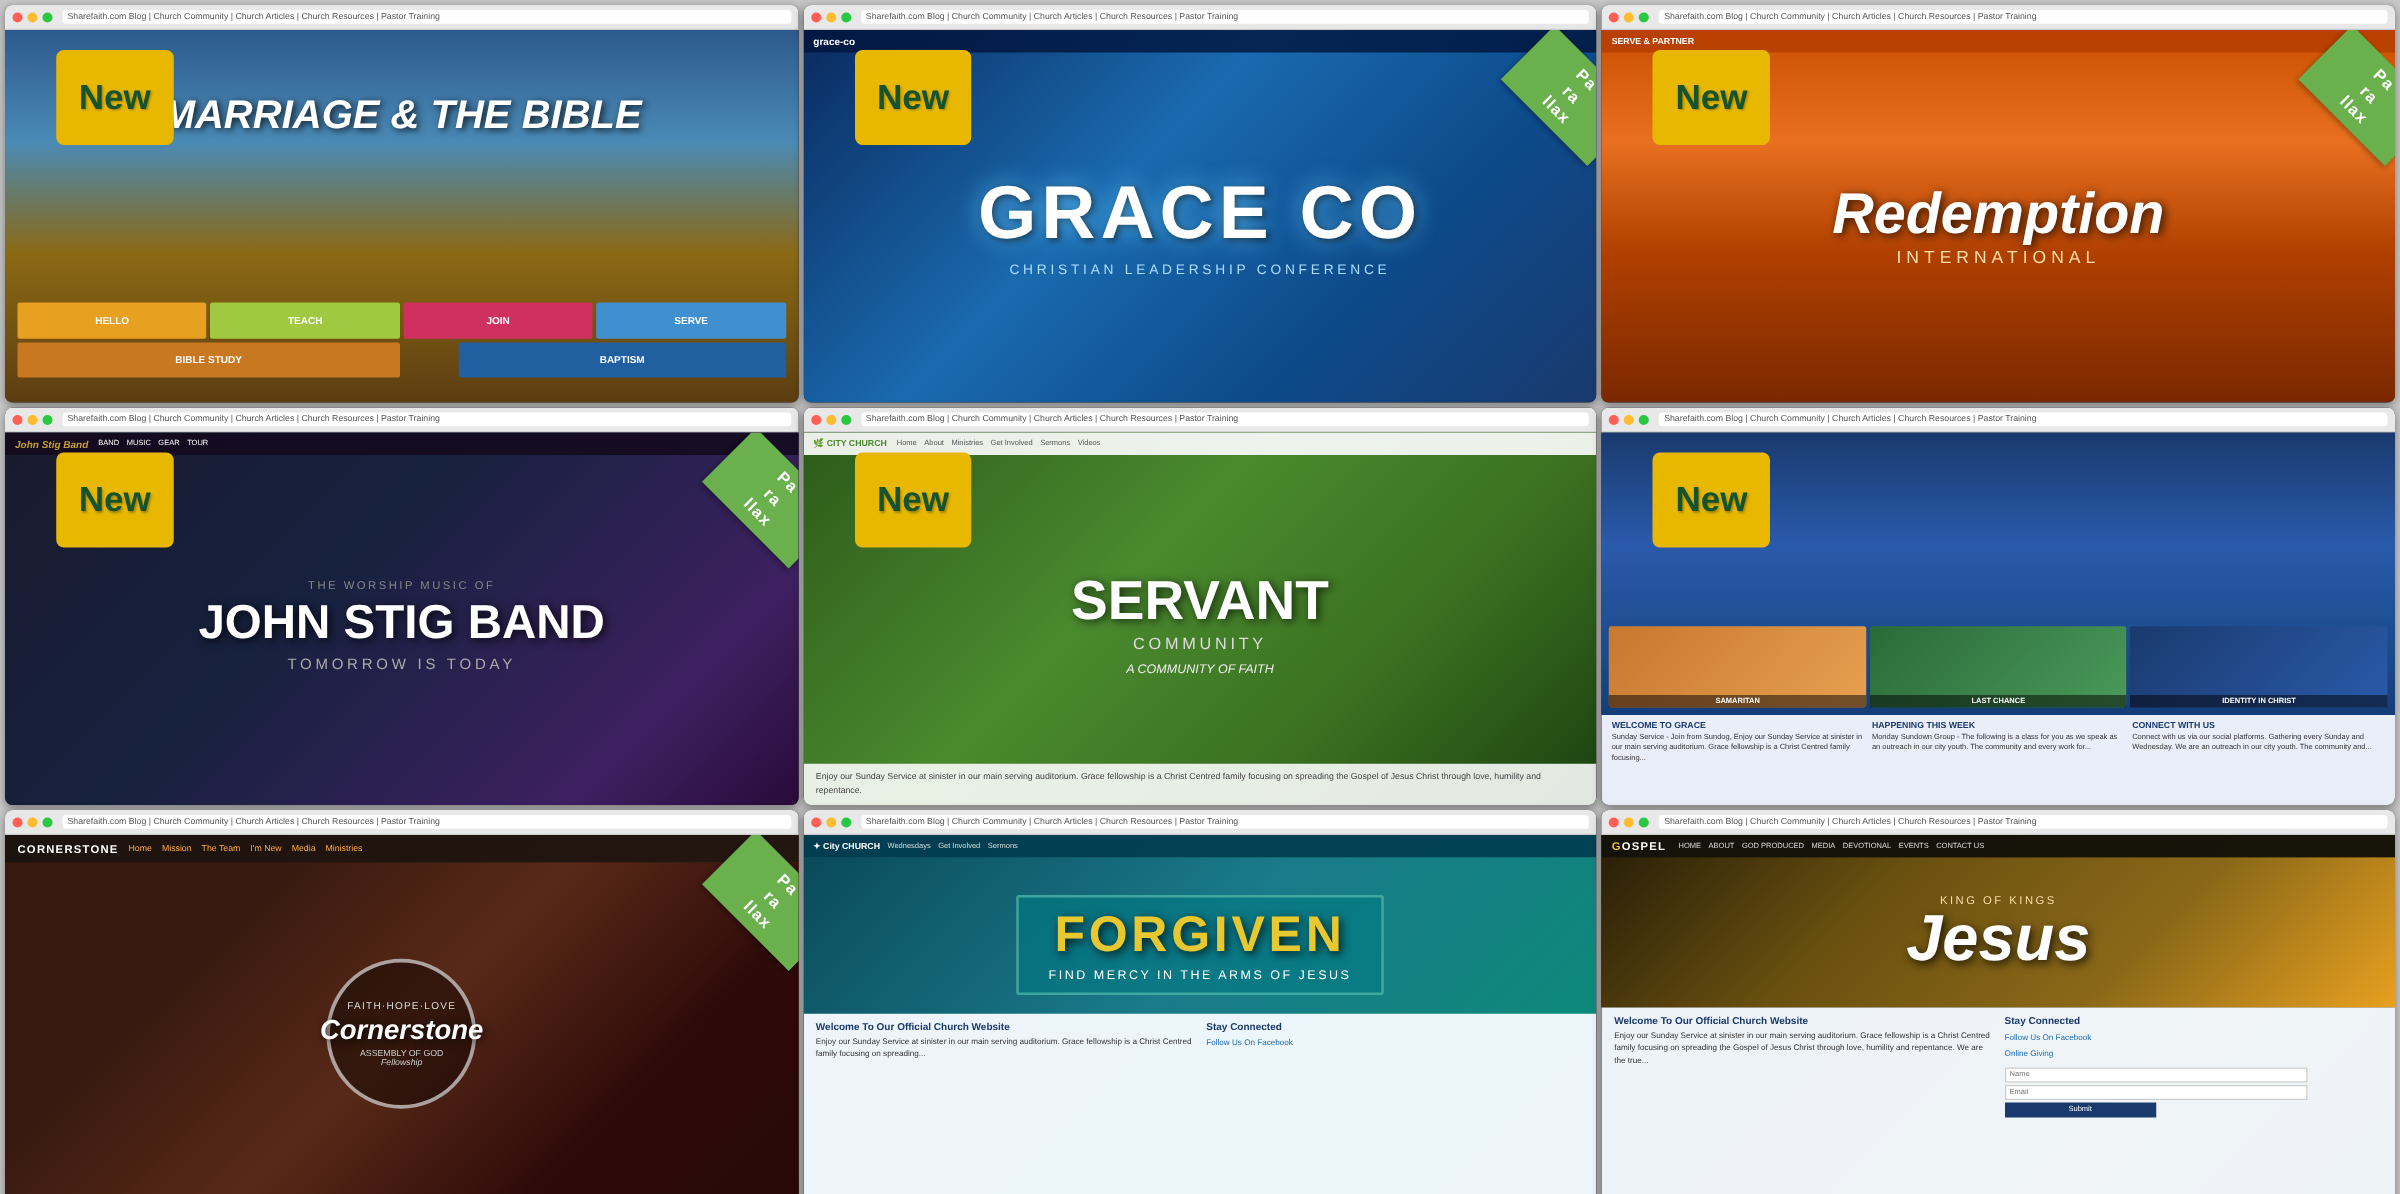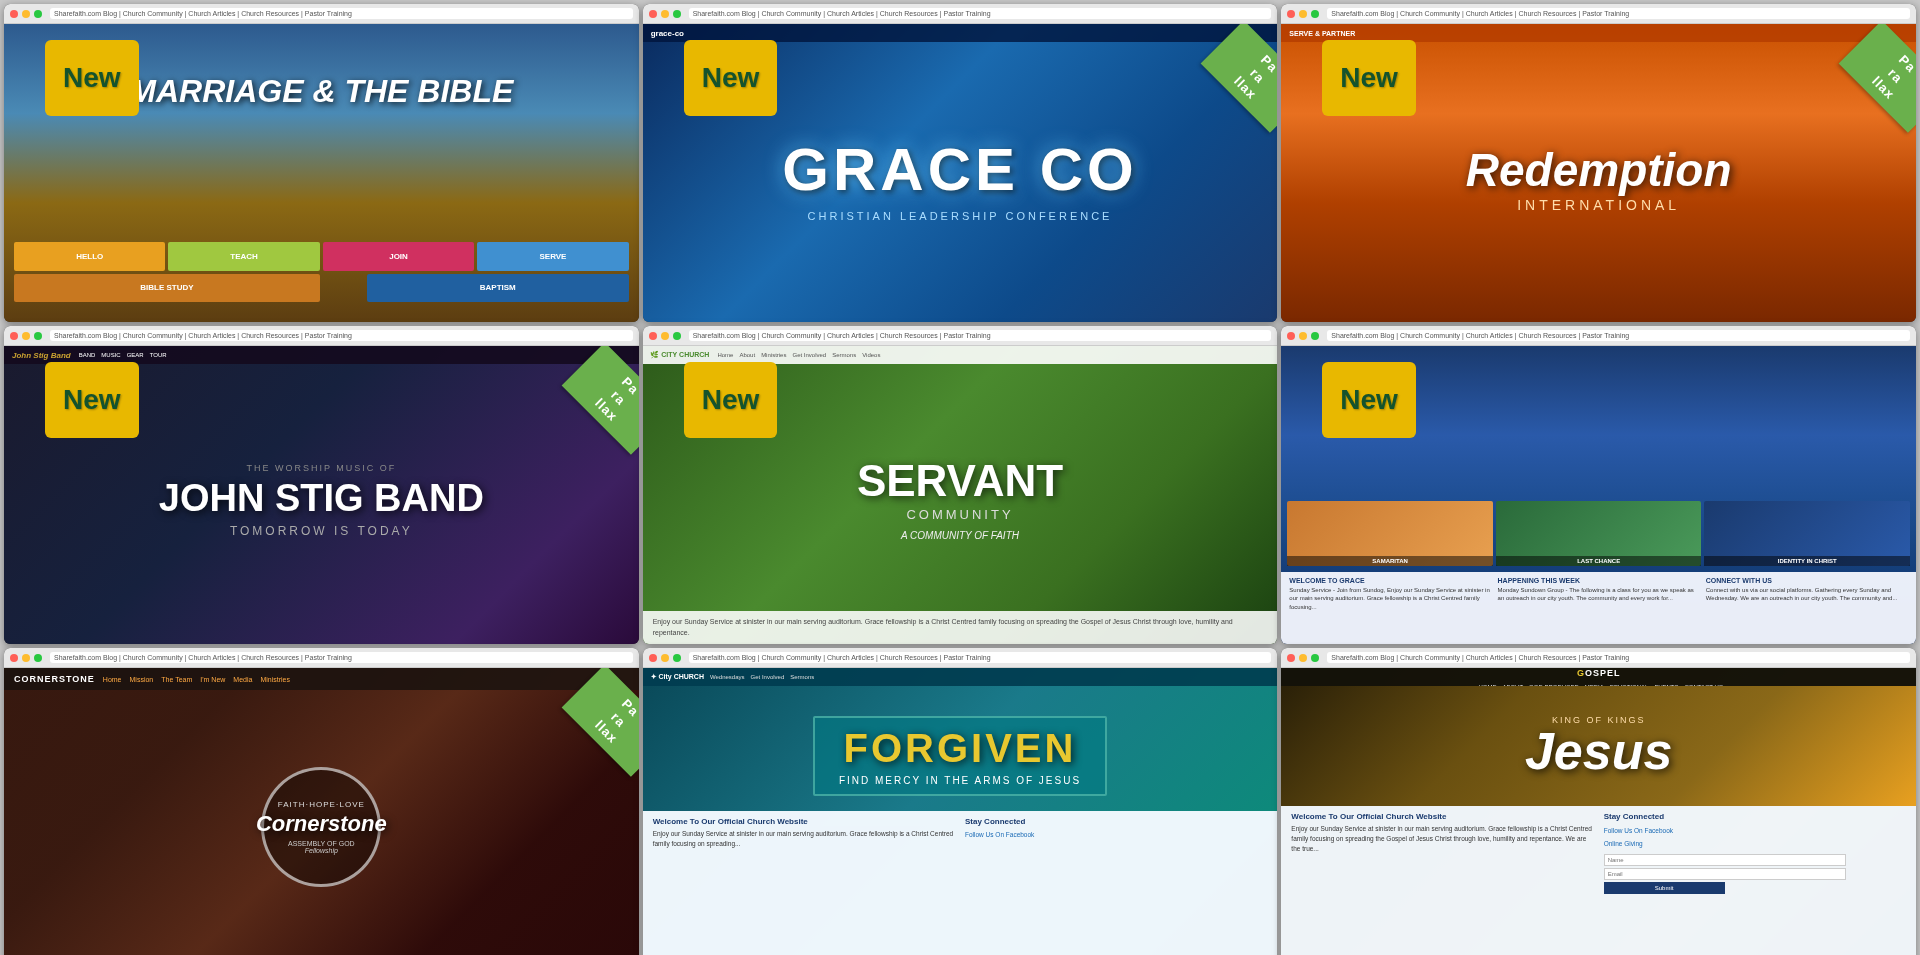--- a/index.html
+++ b/index.html
@@ -635,21 +635,21 @@
   <div class="card card-9">
     <div class="card-inner">
       <div class="browser-bar">
         <div class="browser-dot dot-red"></div>
         <div class="browser-dot dot-yellow"></div>
         <div class="browser-dot dot-green"></div>
         <div class="browser-url">Sharefaith.com Blog | Church Community | Church Articles | Church Resources | Pastor Training</div>
       </div>
       <div class="card-content">
 
-        <div style="position:absolute;top:0;left:0;right:0;height:18px;background:rgba(20,18,10,0.95);display:flex;align-items:center;padding:0 8px;gap:6px;flex-direction:column;">
+        <div style="position:absolute;top:0;left:0;right:0;height:18px;background:rgba(20,18,10,0.95);display:flex;align-items:center;padding:0 8px;gap:6px;">
           <span style="color:#e8c830;font-size:9px;font-weight:bold;letter-spacing:1px;">G<span style="color:#fff;">OSPEL</span></span>
           <div style="display:flex;gap:6px;margin-left:4px;">
             <span style="color:#ddd;font-size:6px;">HOME</span>
             <span style="color:#ddd;font-size:6px;">ABOUT</span>
             <span style="color:#ddd;font-size:6px;">GOD PRODUCED</span>
             <span style="color:#ddd;font-size:6px;">MEDIA</span>
             <span style="color:#ddd;font-size:6px;">DEVOTIONAL</span>
             <span style="color:#ddd;font-size:6px;">EVENTS</span>
             <span style="color:#ddd;font-size:6px;">CONTACT US</span>
           </div>

